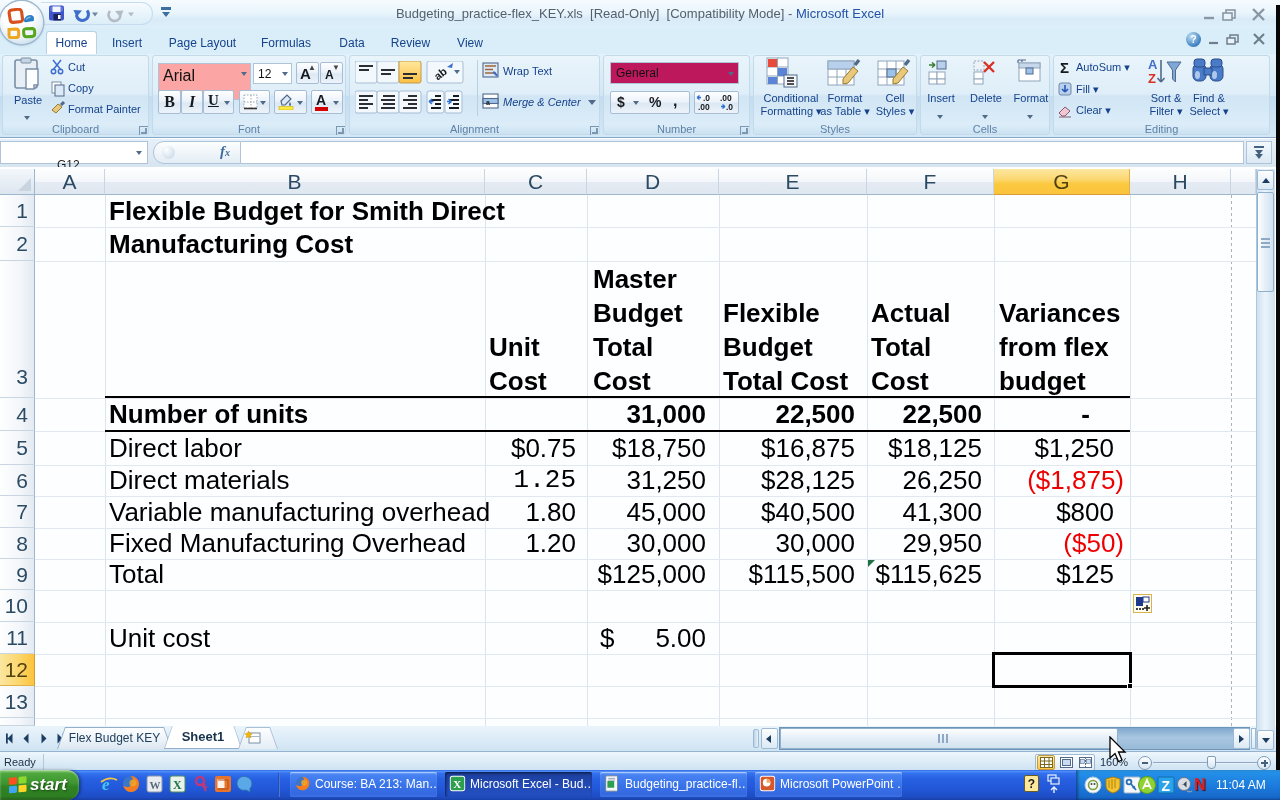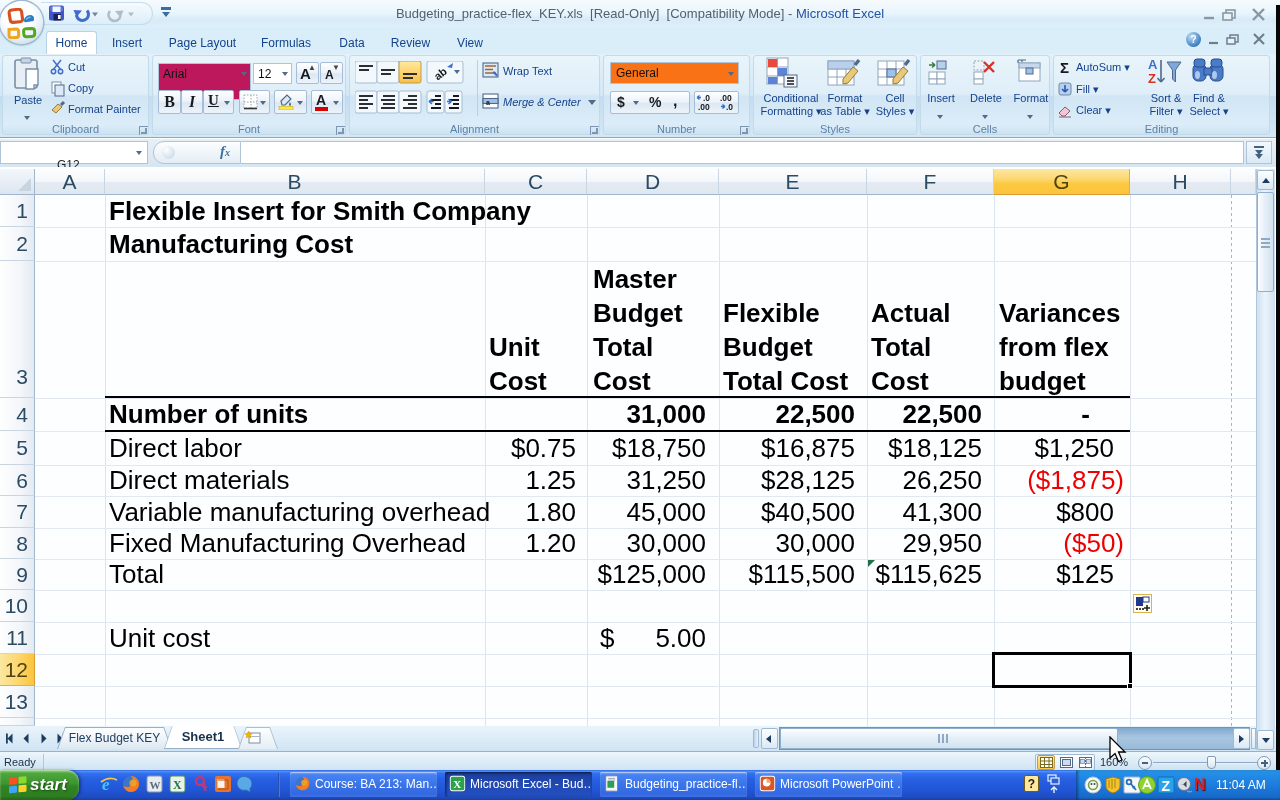--- a/index.html
+++ b/index.html
@@ -167,21 +167,21 @@
     <path d="M11 46 l3 -3" stroke="#51698A" stroke-width="3"></path>
   </g>
 </svg>
 <div class="rlbl" style="left:68px; top:61px;">Cut</div>
 <div class="rlbl" style="left:68px; top:82px;">Copy</div>
 <div class="rlbl" style="left:68px; top:103px;">Format Painter</div>
 
 <div class="rgroup" style="left:152px; width:194px;"></div>
 <div class="abs" style="left:152px; width:194px; top:123px; font-size:11px; color:#5E82A6; text-align:center;">Font</div>
 <div class="rgdlg" style="left:336px; top:126px; position:absolute;"></div>
-<div class="abs" style="left:158px; top:63px; width:93px; height:37px; background:#be185d; border:1px solid #AFC4D8; font-size:12px; color:#111;">
+<div class="abs" style="left:158px; top:63px; width:93px; height:37px; background:#fca5a5; border:1px solid #AFC4D8; font-size:16px; color:#111;">
       <span style="position:absolute; left:4px; top:3px;">Arial</span>
       <span class="dda" style="position:absolute; right:3px; top:8px;"></span>
     </div>
 <div class="abs" style="left:253px; top:63px; width:39px; height:21px; background:#fff; border:1px solid #AFC4D8; font-size:12px; color:#111;">
       <span style="position:absolute; left:4px; top:3px;">12</span>
       <span class="dda" style="position:absolute; right:3px; top:8px;"></span>
     </div>
 <div class="rbtn" style="left:296px; top:62px; width:23px; height:22px; font-weight:bold; color:#16191D;">
       <span style="position:absolute; left:3px; top:2px; font-size:15px;">A</span>
       <span style="position:absolute; right:2px; top:0px; font-size:8px; color:#444;">▲</span>
@@ -275,21 +275,21 @@
   <text x="4" y="43" font-size="7" fill="#16191D" font-weight="bold">a</text>
 </svg>
 <div class="rlbl" style="left:503px; top:65px;">Wrap Text</div>
 <div class="rlbl" style="left:503px; top:96px;font-style:italic;">Merge &amp; Center</div>
 <div class="abs" style="left:588px; top:100px; width:0; height:0; border-left:4px solid transparent; border-right:4px solid transparent; border-top:5px solid #4F6B87;"></div>
 <div class="abs" style="left:477px; top:60px; width:1px; height:56px; background:#B9CFE2;"></div>
 
 <div class="rgroup" style="left:603px; width:147px;"></div>
 <div class="abs" style="left:603px; width:147px; top:123px; font-size:11px; color:#5E82A6; text-align:center;">Number</div>
 <div class="rgdlg" style="left:740px; top:126px; position:absolute;"></div>
-<div class="abs" style="left:610px; top:62px; width:129px; height:22px; background:#f97316; border:1px solid #AFC4D8; font-size:12px; color:#111;padding-left:32px;">
+<div class="abs" style="left:610px; top:62px; width:129px; height:22px; background:#be185d; border:1px solid #AFC4D8; font-size:12px; color:#111;padding-left:32px;">
       <span style="position:absolute; left:5px; top:3px;">General</span>
       <span class="dda" style="position:absolute; right:4px; top:9px;"></span>
     </div>
 <div class="rbtn" style="left:610px; top:91px; width:80px; height:23px;">
   <span style="position:absolute; left:6px; top:2px; font-weight:bold; font-size:14px; color:#16191D;">$</span>
   <span class="dda" style="position:absolute; left:22px; top:9px;"></span>
   <span style="position:absolute; left:38px; top:2px; font-weight:bold; font-size:14px; color:#16191D;">%</span>
   <span style="position:absolute; left:62px; top:0px; font-weight:bold; font-size:16px; color:#16191D;">,</span>
     </div>
 <div class="rbtn" style="left:694px; top:91px; width:45px; height:23px; font-weight:bold;">
@@ -494,21 +494,21 @@
 <div class="ghline" style="left:35px; top:392px; width:1221px;"></div>
 <div class="ghline" style="left:35px; top:423px; width:1221px;"></div>
 <div class="ghline" style="left:35px; top:455px; width:1221px;"></div>
 <div class="ghline" style="left:35px; top:487px; width:1221px;"></div>
 <div class="ghline" style="left:35px; top:519px; width:1221px;"></div>
 <div class="ghline" style="left:35px; top:551px; width:1221px;"></div>
 <div class="ghline" style="left:35px; top:559px; width:1221px;"></div>
 <div class="abs" style="left:105px; top:229px; width:1025px; height:2px; background:#000;"></div>
 <div class="abs" style="left:105px; top:262px; width:2px; height:0px;"></div>
 <div class="abs" style="left:105px; top:263px; width:1025px; height:2px; background:#000;"></div>
-<div class="cell b" style="top:28px; height:32px; line-height:32px; font-size:26px; left:109px;">Flexible Insert for Smith Company</div>
+<div class="cell b" style="top:28px; height:32px; line-height:32px; font-size:26px; left:109px;">Flexible Budget for Smith Direct</div>
 <div class="cell b" style="top:60px; height:34px; line-height:34px; font-size:26px; left:109px;">Manufacturing Cost</div>
 <div class="cell b" style="top:163px; height:34px; line-height:34px; font-size:26px; left:489px;">Unit</div>
 <div class="cell b" style="top:197px; height:34px; line-height:34px; font-size:26px; left:489px;">Cost</div>
 <div class="cell b" style="top:95px; height:34px; line-height:34px; font-size:26px; left:593px;">Master</div>
 <div class="cell b" style="top:129px; height:34px; line-height:34px; font-size:26px; left:593px;">Budget</div>
 <div class="cell b" style="top:163px; height:34px; line-height:34px; font-size:26px; left:593px;">Total</div>
 <div class="cell b" style="top:197px; height:34px; line-height:34px; font-size:26px; left:593px;">Cost</div>
 <div class="cell b" style="top:129px; height:34px; line-height:34px; font-size:26px; left:723px;">Flexible</div>
 <div class="cell b" style="top:163px; height:34px; line-height:34px; font-size:26px; left:723px;">Budget</div>
 <div class="cell b" style="top:197px; height:34px; line-height:34px; font-size:26px; left:723px;">Total Cost</div>
@@ -523,21 +523,21 @@
 <div class="cell b" style="top:231px; height:33px; line-height:33px; font-size:26px; right:420px; text-align:right;">22,500</div>
 <div class="cell b" style="top:231px; height:33px; line-height:33px; font-size:26px; right:293px; text-align:right;">22,500</div>
 <div class="cell b" style="top:231px; height:33px; line-height:33px; font-size:26px; right:185px; text-align:right;">-</div>
 <div class="cell" style="top:264px; height:34px; line-height:34px; font-size:26px; left:109px;">Direct labor</div>
 <div class="cell" style="top:264px; height:34px; line-height:34px; font-size:26px; right:699px; text-align:right;">$0.75</div>
 <div class="cell" style="top:264px; height:34px; line-height:34px; font-size:26px; right:569px; text-align:right;">$18,750</div>
 <div class="cell" style="top:264px; height:34px; line-height:34px; font-size:26px; right:420px; text-align:right;">$16,875</div>
 <div class="cell" style="top:264px; height:34px; line-height:34px; font-size:26px; right:293px; text-align:right;">$18,125</div>
 <div class="cell" style="top:264px; height:34px; line-height:34px; font-size:26px; right:161px; text-align:right;">$1,250</div>
 <div class="cell" style="top:298px; height:31px; line-height:31px; font-size:26px; left:109px;">Direct materials</div>
-<div class="cell" style="top:298px; height:31px; line-height:31px; font-size:26px; right:699px; text-align:right;">1.25</div>
+<div class="cell" style="top:298px; height:31px; line-height:31px; font-size:26px; right:699px; text-align:right;font-family:Liberation Mono, monospace;">1.25</div>
 <div class="cell" style="top:298px; height:31px; line-height:31px; font-size:26px; right:569px; text-align:right;">31,250</div>
 <div class="cell" style="top:298px; height:31px; line-height:31px; font-size:26px; right:420px; text-align:right;">$28,125</div>
 <div class="cell" style="top:298px; height:31px; line-height:31px; font-size:26px; right:293px; text-align:right;">26,250</div>
 <div class="cell red" style="top:298px; height:31px; line-height:31px; font-size:26px; right:151px; text-align:right;">($1,875)</div>
 <div class="cell" style="top:329px; height:32px; line-height:32px; font-size:26px; left:109px;">Variable manufacturing overhead</div>
 <div class="cell" style="top:329px; height:32px; line-height:32px; font-size:26px; right:699px; text-align:right;">1.80</div>
 <div class="cell" style="top:329px; height:32px; line-height:32px; font-size:26px; right:569px; text-align:right;">45,000</div>
 <div class="cell" style="top:329px; height:32px; line-height:32px; font-size:26px; right:420px; text-align:right;">$40,500</div>
 <div class="cell" style="top:329px; height:32px; line-height:32px; font-size:26px; right:293px; text-align:right;">41,300</div>
 <div class="cell" style="top:329px; height:32px; line-height:32px; font-size:26px; right:161px; ">$800</div>

